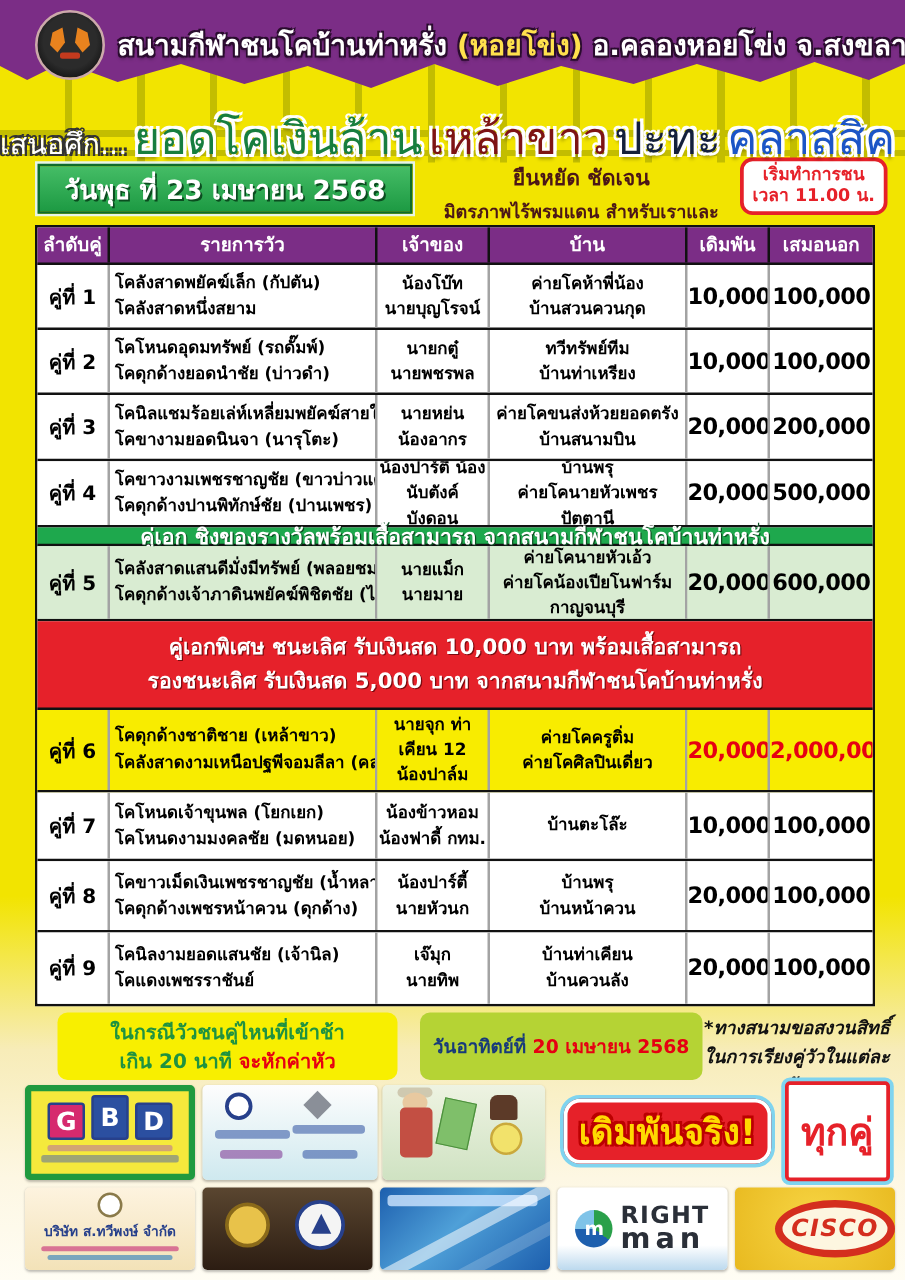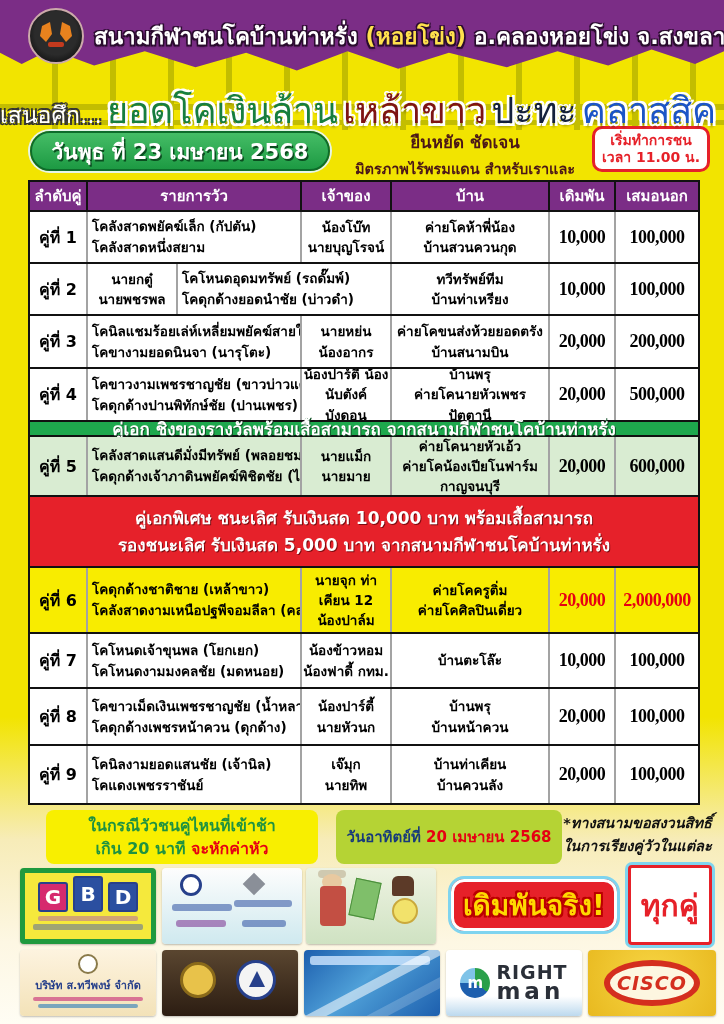--- a/index.html
+++ b/index.html
@@ -23,21 +23,21 @@
     white-space:nowrap; }
   .header-title .hl{ color:#ffe14d; }
   .main-title{ position:absolute; left:0; top:82px; width:640px; text-align:center; z-index:2; white-space:nowrap; font-weight:normal; }
   .main-title .t-intro{ font-size:23px; color:#fff;
     text-shadow:-2px -2px 0 #333, 2px -2px 0 #333, -2px 2px 0 #333, 2px 2px 0 #333; }
   .main-title .big{ font-size:36px;
     text-shadow:-2.5px -2.5px 0 #fff, 2.5px -2.5px 0 #fff, -2.5px 2.5px 0 #fff, 2.5px 2.5px 0 #fff, 0 4px 3px rgba(0,0,0,.35); }
   .t-green{ color:#177e3f; } .t-darkred{ color:#7e1414; } .t-dark{ color:#14203c; } .t-blue{ color:#1c55c6; }
 
   
-  .date-box{ position:absolute; left:30px; top:131px; width:300px; height:40px; border-radius:20px;
+  .date-box{ position:absolute; left:30px; top:131px; width:300px; height:40px; border-radius:0;
     background:linear-gradient(180deg,#45bd66,#1d9a43); border:2px solid #0e6b2b; box-shadow:0 0 0 2px #e6f5e6;
     display:flex; align-items:center; justify-content:center; color:#fff; font-weight:bold; font-size:21px;
     text-shadow:1.5px 1.5px 0 #0b4d20; }
   .slogan{ position:absolute; left:345px; top:128px; width:240px; text-align:center; color:#4b1717; font-weight:bold; }
   .slogan .l1{ font-size:17px; } .slogan .l2{ font-size:14.5px; margin-top:2px; }
   .time-box{ position:absolute; left:592px; top:126px; width:118px; height:46px; background:#fff;
     border:3px solid #e62129; border-radius:10px; display:flex; flex-direction:column; align-items:center; justify-content:center;
     color:#e62129; font-weight:bold; font-size:14px; line-height:1.25; }
 
   
@@ -46,21 +46,21 @@
   .row:last-child{ border-bottom:none; }
   .c{ border-right:2px solid #a3a3a3; display:flex; flex-direction:column; justify-content:center; overflow:hidden; }
   .c:last-child{ border-right:none; }
   .c1{ width:58px; align-items:center; } .c2{ width:214px; padding:1px 4px; } .c3{ width:90px; }
   .c4{ width:158px; } .c5{ width:66px; } .c6{ flex:1; }
   .thead{ height:30px; background:#7b2d86; }
   .thead .c{ border-right-color:#111; align-items:center; justify-content:center; color:#fff; font-weight:bold; font-size:15px; }
   .pair{ font-size:16px; font-weight:bold; color:#000; }
   .bull{ font-size:13.5px; font-weight:bold; color:#000; line-height:1.55; white-space:nowrap; }
   .mid{ font-size:13.5px; font-weight:bold; color:#000; text-align:center; line-height:1.5; }
-  .num{ font-size:18px; font-weight:bold; color:#000; text-align:center; letter-spacing:-0.5px;font-family:Liberation Serif, serif; }
+  .num{ font-size:18px; font-weight:bold; color:#000; text-align:center; letter-spacing:-0.5px; }
   .h52{ height:52px; } .h53{ height:53px; } .h55{ height:55px; } .h57{ height:57px; } .h60{ height:60px; } .h66{ height:66px; }
   .banner-green{ height:15px; background:#1ea84d; display:flex; align-items:center; justify-content:center;
     border-bottom:2px solid #111; color:#fff; font-weight:bold; font-size:17px; text-shadow:1px 1px 0 #0b4d20; }
   .banner-red{ height:71px; background:#e6212a; display:flex; flex-direction:column; align-items:center; justify-content:center;
     border-bottom:2px solid #111; color:#fff; font-weight:bold; font-size:17px; line-height:1.55; text-shadow:1px 1px 0 #7a0a0e; }
   .row-green{ background:#d9ecd2; } .row-green .c{ background:#d9ecd2; }
   .row-yellow{ background:#f8ec00; } .row-yellow .c{ background:#f8ec00; }
   .row-yellow .num{ color:#e60012; }
 
   
@@ -115,21 +115,21 @@
   .em2{ position:absolute; right:22px; top:10px; width:40px; height:40px; border-radius:50%; background:#f4f4f4; border:3px solid #27408b; }
   .em2:after{ content:""; position:absolute; left:10px; top:8px; width:0; height:0; border-left:8px solid transparent; border-right:8px solid transparent; border-bottom:16px solid #27408b; }
   .card-bluewave{ left:304px; background:linear-gradient(135deg,#1d5fae 0%, #4fa0d8 45%, #1d5fae 100%); }
   .bw-stripe{ position:absolute; width:200px; height:10px; background:rgba(255,255,255,.55); transform:rotate(-28deg); border-radius:5px; }
   .bw-bar{ position:absolute; left:6px; top:6px; width:120px; height:9px; background:#cfe6ff; opacity:.8; border-radius:3px; }
   .card-rightman{ left:446px; background:linear-gradient(180deg,#ffffff 0 70%, #bcd9ee 100%); display:flex; align-items:center; justify-content:center; gap:6px; }
   .rm-icon{ width:30px; height:30px; border-radius:50%; background:conic-gradient(#2aa04a 0 35%, #1d5fae 35% 75%, #7fc3e8 75% 100%);
     display:flex; align-items:center; justify-content:center; color:#fff; font-weight:bold; font-size:15px; }
   .rm-text{ font-weight:bold; color:#2a2f38; line-height:.9; text-align:left; }
   .rm-text .r1{ font-size:19px; letter-spacing:1px; } .rm-text .r2{ font-size:23px; letter-spacing:4px; }
-  .card-cisco{ left:588px; width:128px; background:radial-gradient(circle at 50% 40%, #f7d544, #e8b91f); display:flex; align-items:center; justify-content:center; }
+  .card-cisco{ left:588px; width:128px; background:radial-gradient(circle at 50% 40%, #f7d544, #e8b91f); display:flex; align-items:center; justify-content:flex-end; }
   .cisco-oval{ width:96px; height:46px; border-radius:50%; border:6px solid #d42e1e; background:#fdf6e0;
     display:flex; align-items:center; justify-content:center; font-weight:bold; font-style:italic; font-size:19px; color:#d42e1e; letter-spacing:1px; }
 
   .bull-svg{ width:40px; height:40px; }
 </style>
 </head>
 <body>
 
 <div class="poster">
 
@@ -200,27 +200,27 @@
         </div>
       <div class="c c6">
           <div class="num">100,000</div>
         </div>
     </div>
 
     <div class="row h52">
       <div class="c c1">
           <span class="pair">คู่ที่ 2</span>
         </div>
+      <div class="c c2">
+          <div class="bull">โคโหนดอุดมทรัพย์ (รถดั๊มพ์)</div>
+          <div class="bull">โคดุกด้างยอดนำชัย (บ่าวดำ)</div>
+        </div>
       <div class="c c3">
           <div class="mid">นายกตู๋</div>
           <div class="mid">นายพชรพล</div>
-        </div>
-      <div class="c c2">
-          <div class="bull">โคโหนดอุดมทรัพย์ (รถดั๊มพ์)</div>
-          <div class="bull">โคดุกด้างยอดนำชัย (บ่าวดำ)</div>
         </div>
       <div class="c c4">
           <div class="mid">ทวีทรัพย์ทีม</div>
           <div class="mid">บ้านท่าเหรียง</div>
         </div>
       <div class="c c5">
           <div class="num">10,000</div>
         </div>
       <div class="c c6">
           <div class="num">100,000</div>

